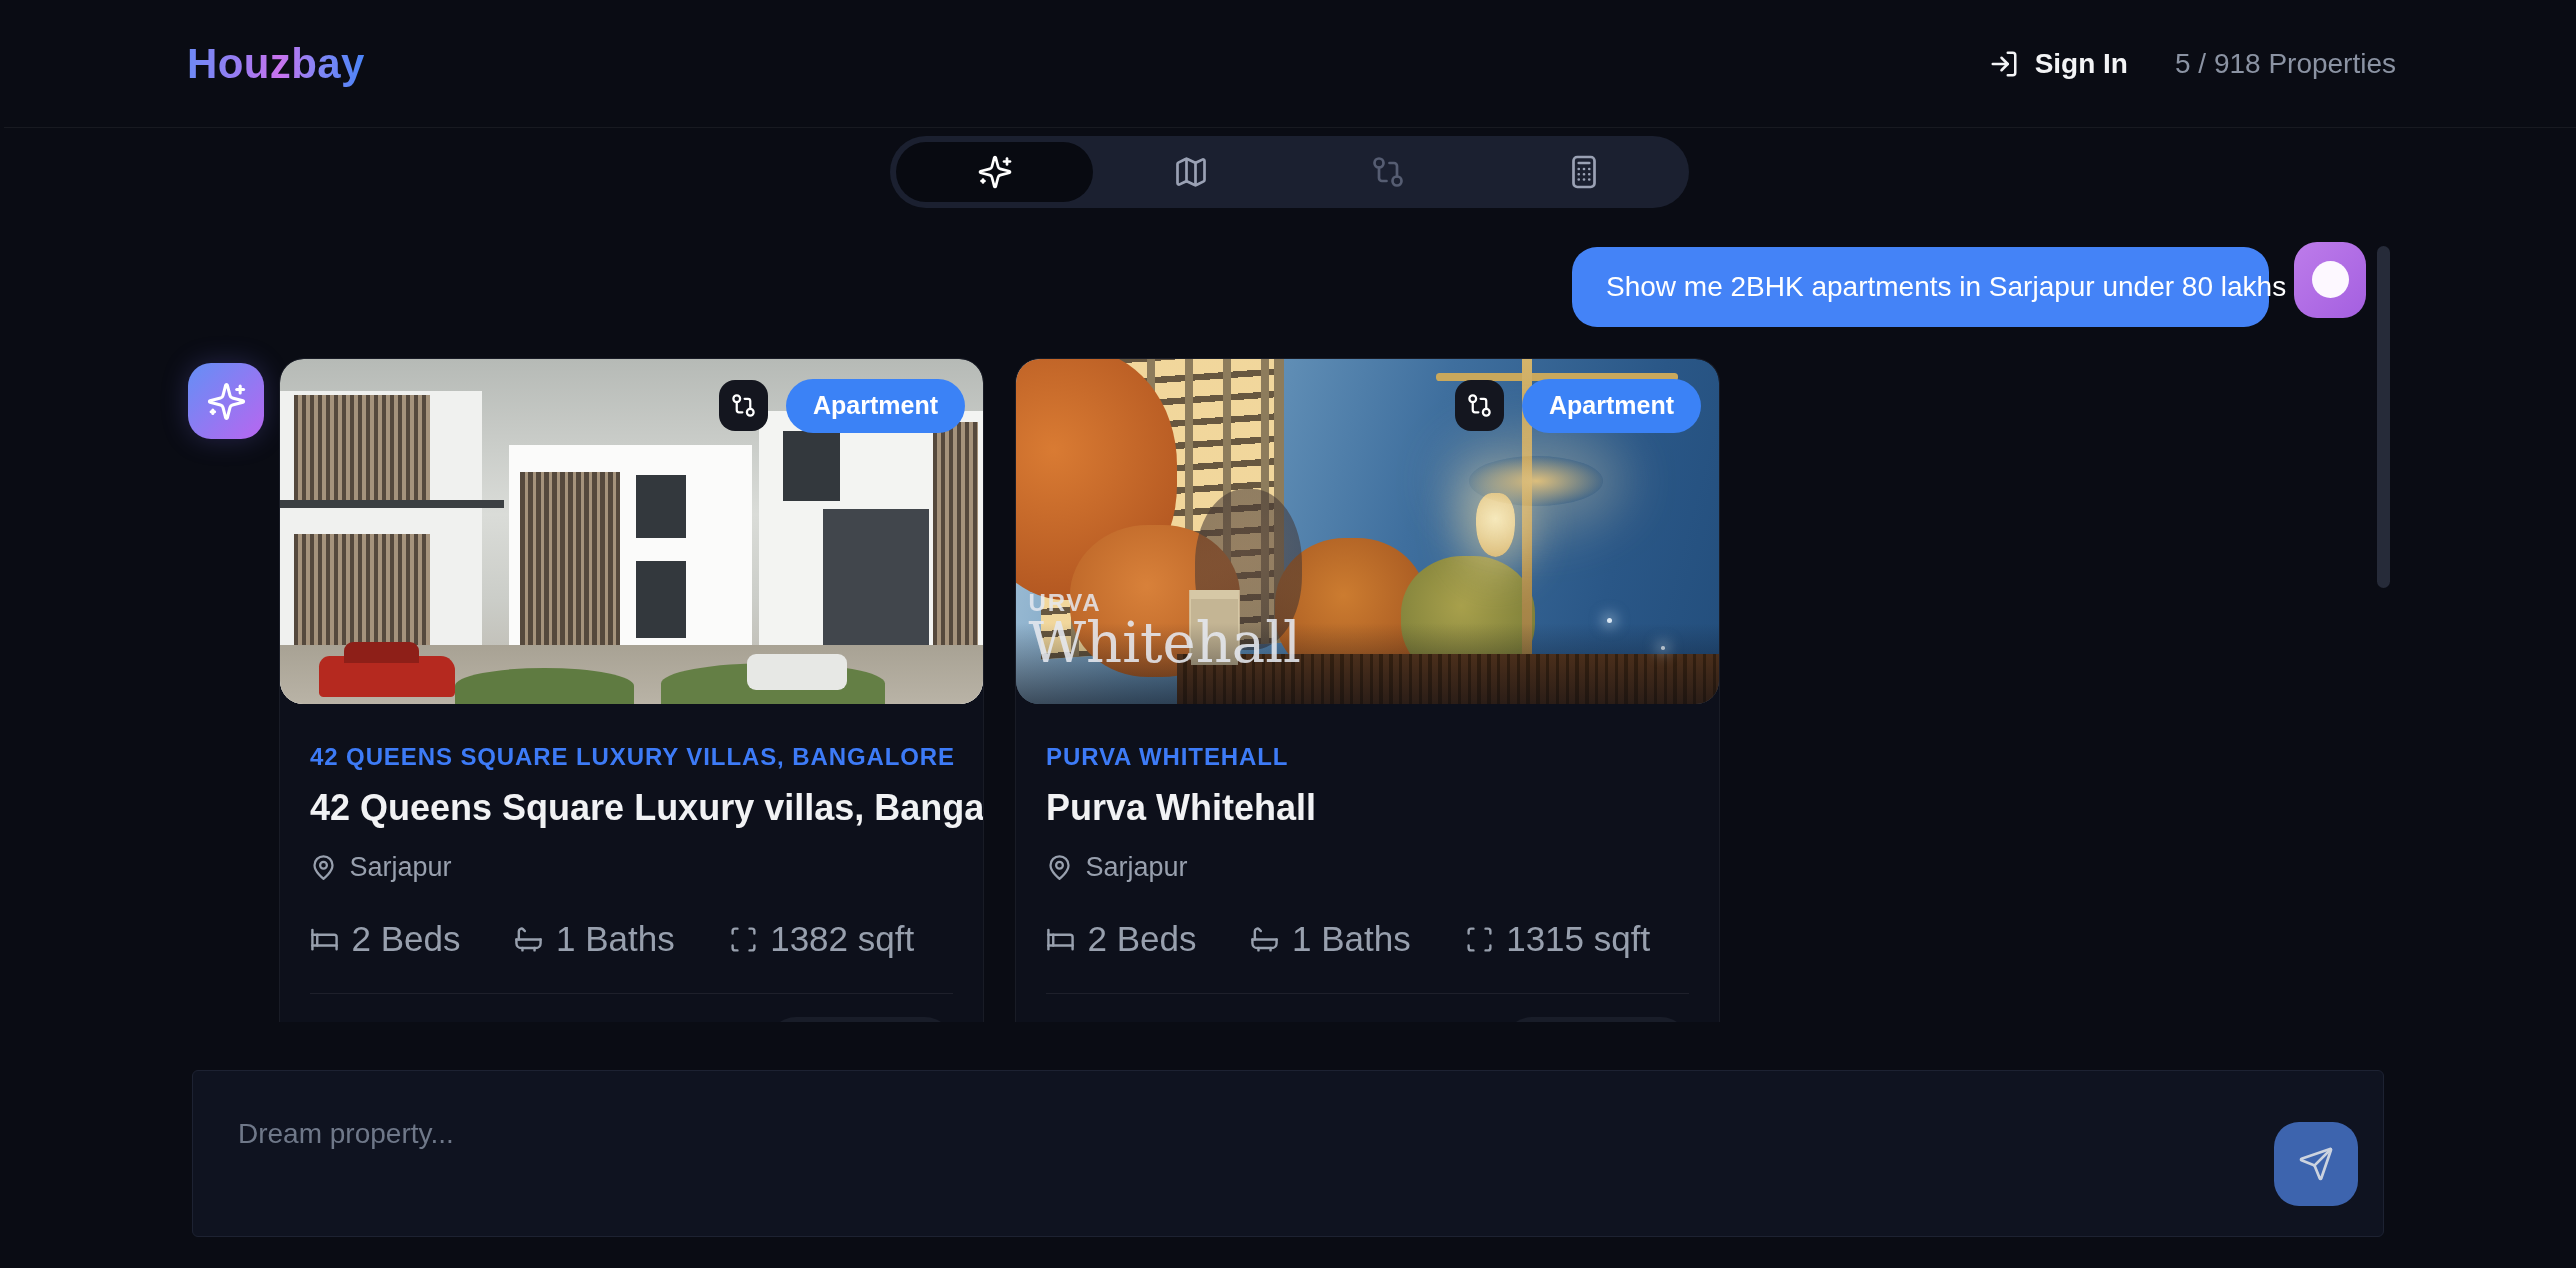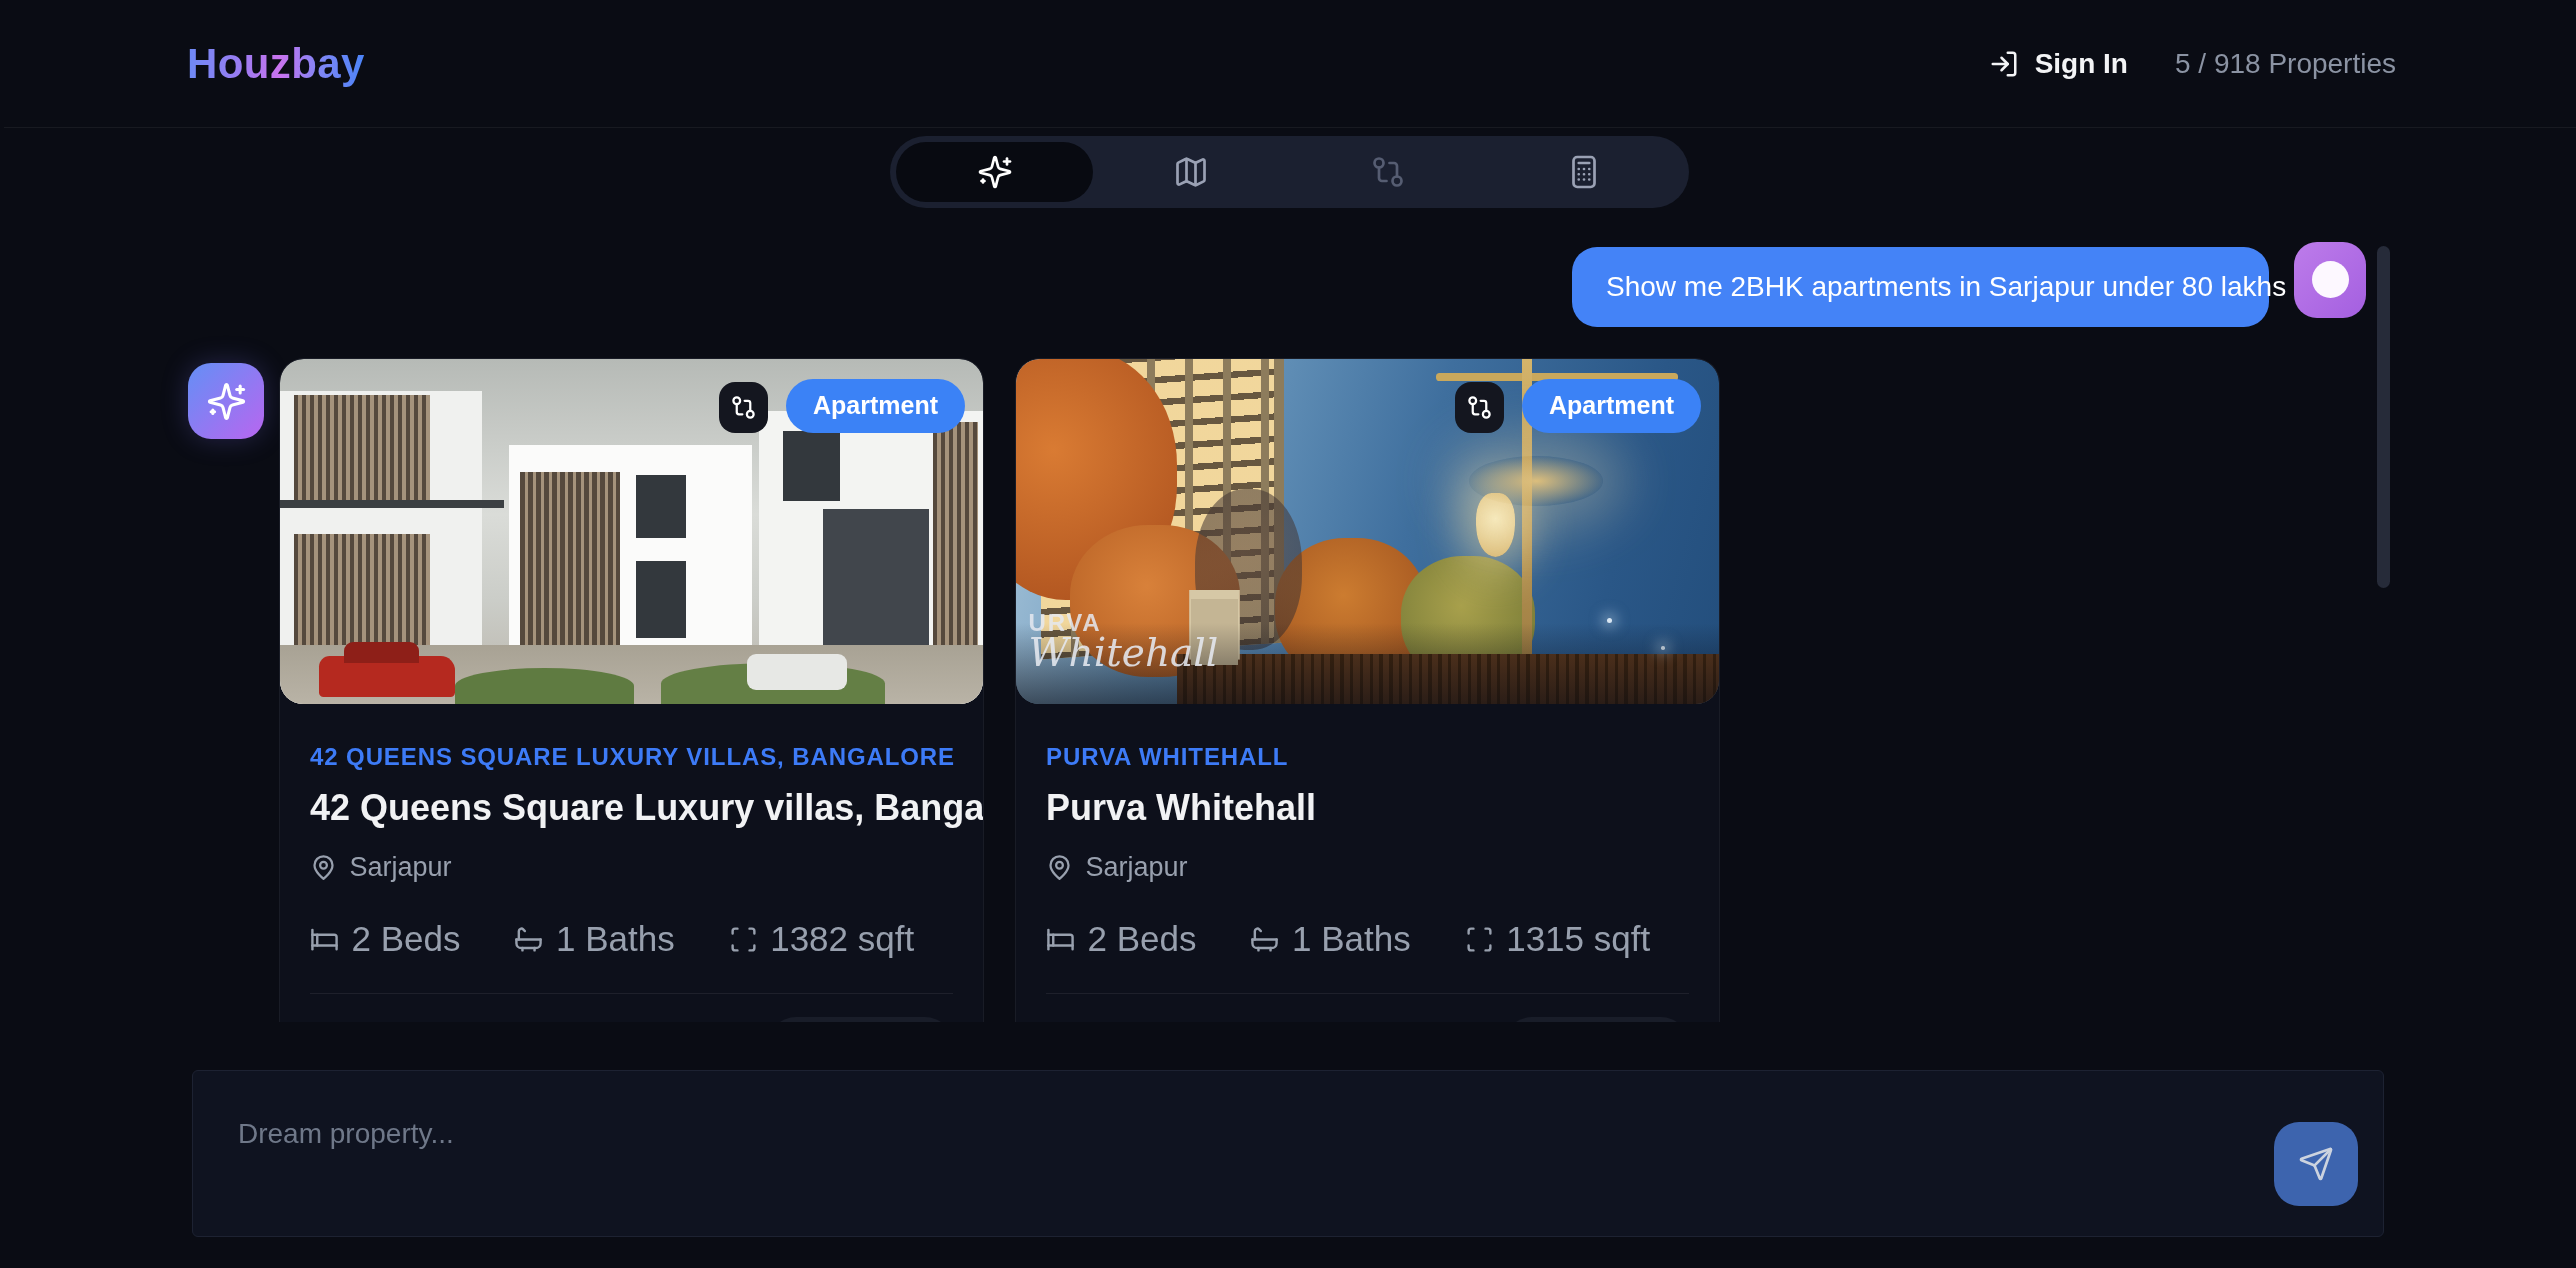--- a/index.html
+++ b/index.html
@@ -83,21 +83,21 @@
   }
 
   
   .cards-row { position:absolute; left:279px; top:230px; display:flex; gap:31px; }
   .card {
     width:705px; height:725px; border-radius:25px;
     background:#0d101b; border:0.9px solid rgba(255,255,255,0.05);
     overflow:hidden; cursor:pointer; flex-shrink:0;
   }
   .card-img { position:relative; width:100%; height:345px; border-radius:23px; overflow:hidden; }
-  .img-overlay-tr { position:absolute; top:19.7px; right:18px; display:flex; align-items:flex-end; gap:18px; z-index:5; }
+  .img-overlay-tr { position:absolute; top:19.7px; right:18px; display:flex; align-items:center; gap:18px; z-index:5; }
   .compare-btn {
     width:49px; height:51px; border-radius:16px; background:#14161f;
     display:flex; align-items:center; justify-content:center; color:#ffffff; cursor:pointer;
   }
   .type-badge {
     background:#3b82f6; color:#ffffff; border-radius:894px;
     padding:12.5px 27px; font-size:25px; font-weight:700;
   }
   .card-body { padding:39px 30px 0 30px; }
   .eyebrow {
@@ -149,21 +149,21 @@
   .sd-arm { position:absolute; left:420px; top:14.3px; width:242px; height:8px; background:#c9a85c; border-radius:3.6px; }
   .sd-lamp { position:absolute; left:460px; top:134px; width:39px; height:64px; border-radius:40% 40% 50% 50%;
     background:radial-gradient(circle at 50% 40%, #f8ecc0, #d9b873);
     box-shadow:0 0 41px 18px rgba(250,230,170,0.45); }
   .sd-chand { position:absolute; right:116px; top:97px; width:134px; height:50px; border-radius:50%;
     background:radial-gradient(ellipse at center, #dcbe7c 0%, rgba(220,190,124,0.15) 70%, transparent 75%);
     box-shadow:0 0 54px 23px rgba(240,220,170,0.30); }
   .sd-vignette { position:absolute; left:0; right:0; bottom:0; height:81px; background:linear-gradient(transparent, rgba(8,10,18,0.6)); }
   .sd-mark { position:absolute; left:12.5px; bottom:29px; color:#e6e9f0; }
   .sd-mark .m1 { font-size:24px; font-weight:800; letter-spacing:1.8px; opacity:0.85; }
-  .sd-mark .m2 { font-family:"DejaVu Serif", serif; font-style:italic; font-size:39px; opacity:0.88; margin-top:-7.2px; }
+  .sd-mark .m2 { font-family:"DejaVu Serif", serif; font-size:56px; opacity:0.88; margin-top:-7.2px; }
   .sd-dot { position:absolute; width:5.4px; height:5.4px; border-radius:50%; background:#d8e6f2; box-shadow:0 0 12.5px 4.5px rgba(210,230,245,0.5); }
 
   
   .input-bar {
     position:absolute; left:192px; top:1070px; width:2192px; height:167px;
     background:#0f1320; border:0.9px solid #1d2232; border-radius:6px;
     cursor:text;
   }
   .input-placeholder { position:absolute; left:45px; top:47px; font-size:28px; color:#6f7889; }
   .send-btn {

